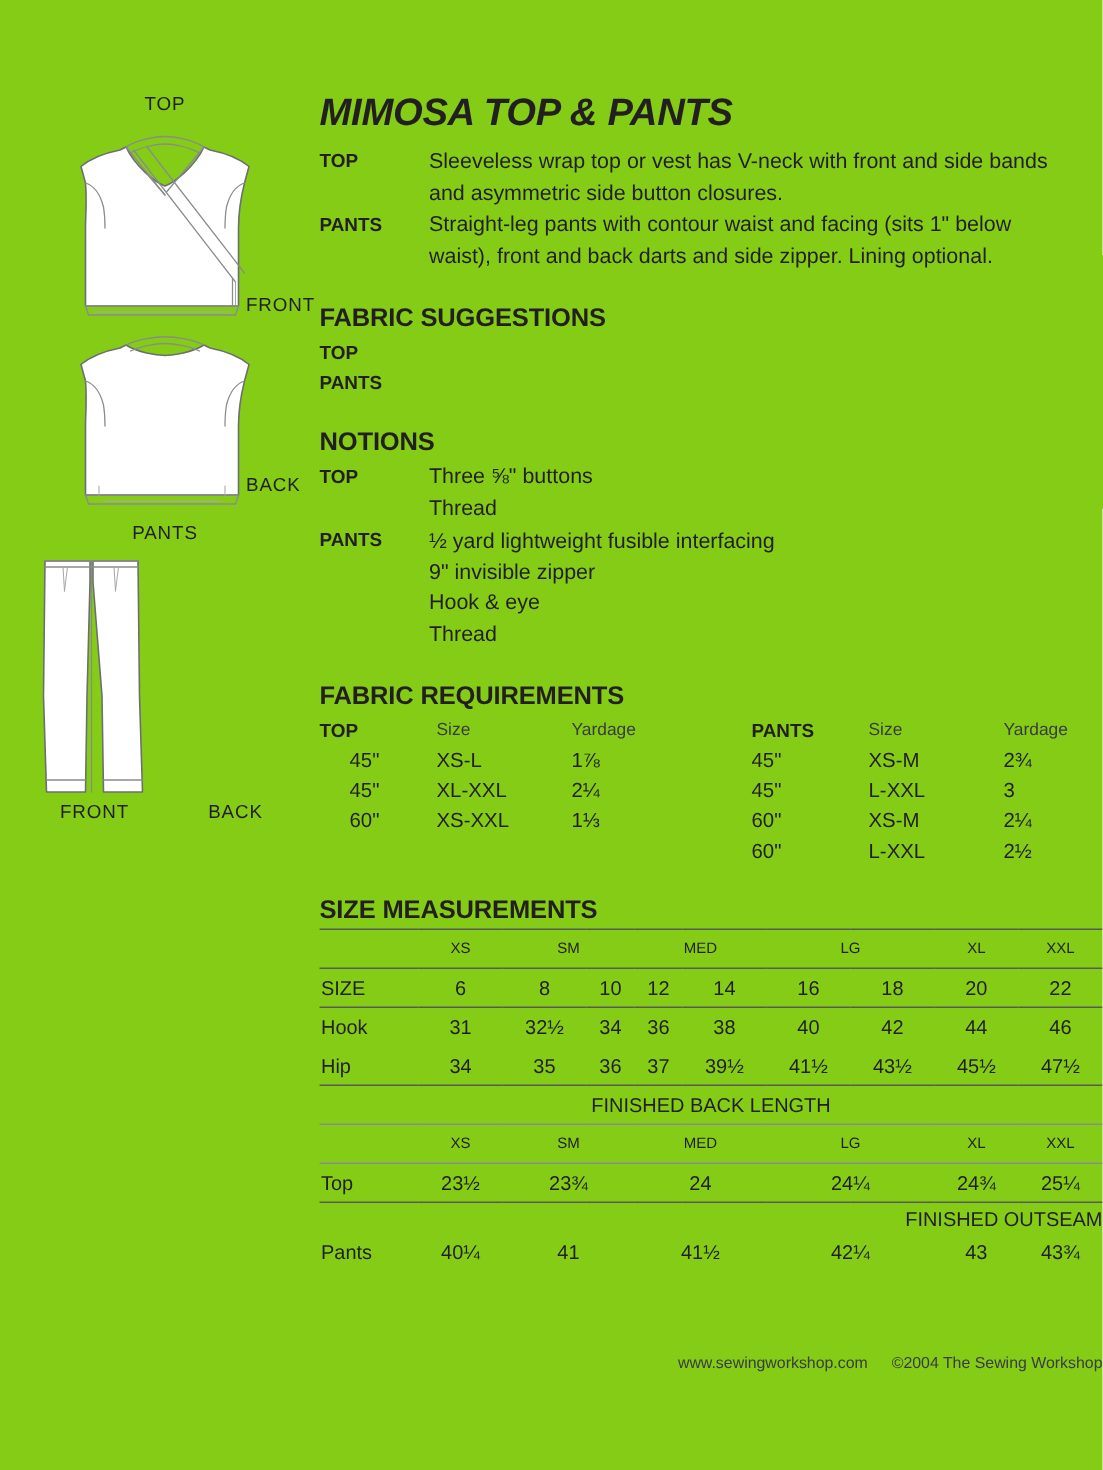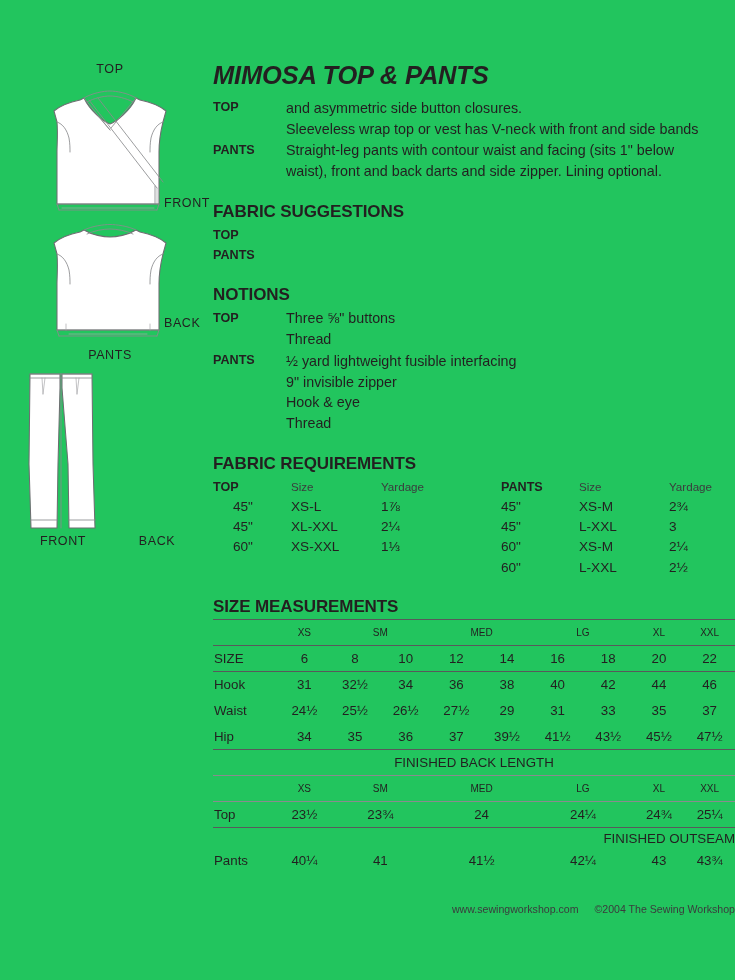--- a/index.html
+++ b/index.html
@@ -9,21 +9,21 @@
   }
   body {
     width: 735px; height: 980px;
     font-family: "Liberation Sans", sans-serif;
     color: #231f20;
     position: relative;
     overflow: hidden;
   }
 
   
-  .page { position: relative; width: 735px; height: 980px; background: #22c55e; }
+  .page { position: relative; width: 735px; height: 980px; background: #84cc16; }
 
   
   .illus-col {
     position: absolute;
     left: 14px; top: 62px;
     width: 192px;
   }
   .illus-block { position: relative; width: 192px; }
   .illus-caption {
     font-size: 12.5px;
@@ -269,22 +269,22 @@
     </path></path></path></path></path></path></path></path></path></path></path></div>
   </div>
 
   <div class="content">
 
     <h1 class="title">MIMOSA TOP &amp; PANTS</h1>
 
     <div class="defrow">
       <div class="tag">TOP</div>
       <div class="body">
+        <span class="line">Sleeveless wrap top or vest has V-neck with front and side bands</span>
         <span class="line">and asymmetric side button closures.</span>
-        <span class="line">Sleeveless wrap top or vest has V-neck with front and side bands</span>
       </div>
     </div>
     <div class="defrow">
       <div class="tag">PANTS</div>
       <div class="body">
         <span class="line">Straight-leg pants with contour waist and facing (sits 1" below</span>
         <span class="line">waist), front and back darts and side zipper. Lining optional.</span>
       </div>
     </div>
 
@@ -412,32 +412,20 @@
           <td>32½</td>
           <td>34</td>
           <td>36</td>
           <td>38</td>
           <td>40</td>
           <td>42</td>
           <td>44</td>
           <td>46</td>
         </tr>
 
-        <tr>
-          <td class="lbl">Waist</td>
-          <td>24½</td>
-          <td>25½</td>
-          <td>26½</td>
-          <td>27½</td>
-          <td>29</td>
-          <td>31</td>
-          <td>33</td>
-          <td>35</td>
-          <td>37</td>
-        </tr>
 
         <tr>
           <td class="lbl">Hip</td>
           <td>34</td>
           <td>35</td>
           <td>36</td>
           <td>37</td>
           <td>39½</td>
           <td>41½</td>
           <td>43½</td>

